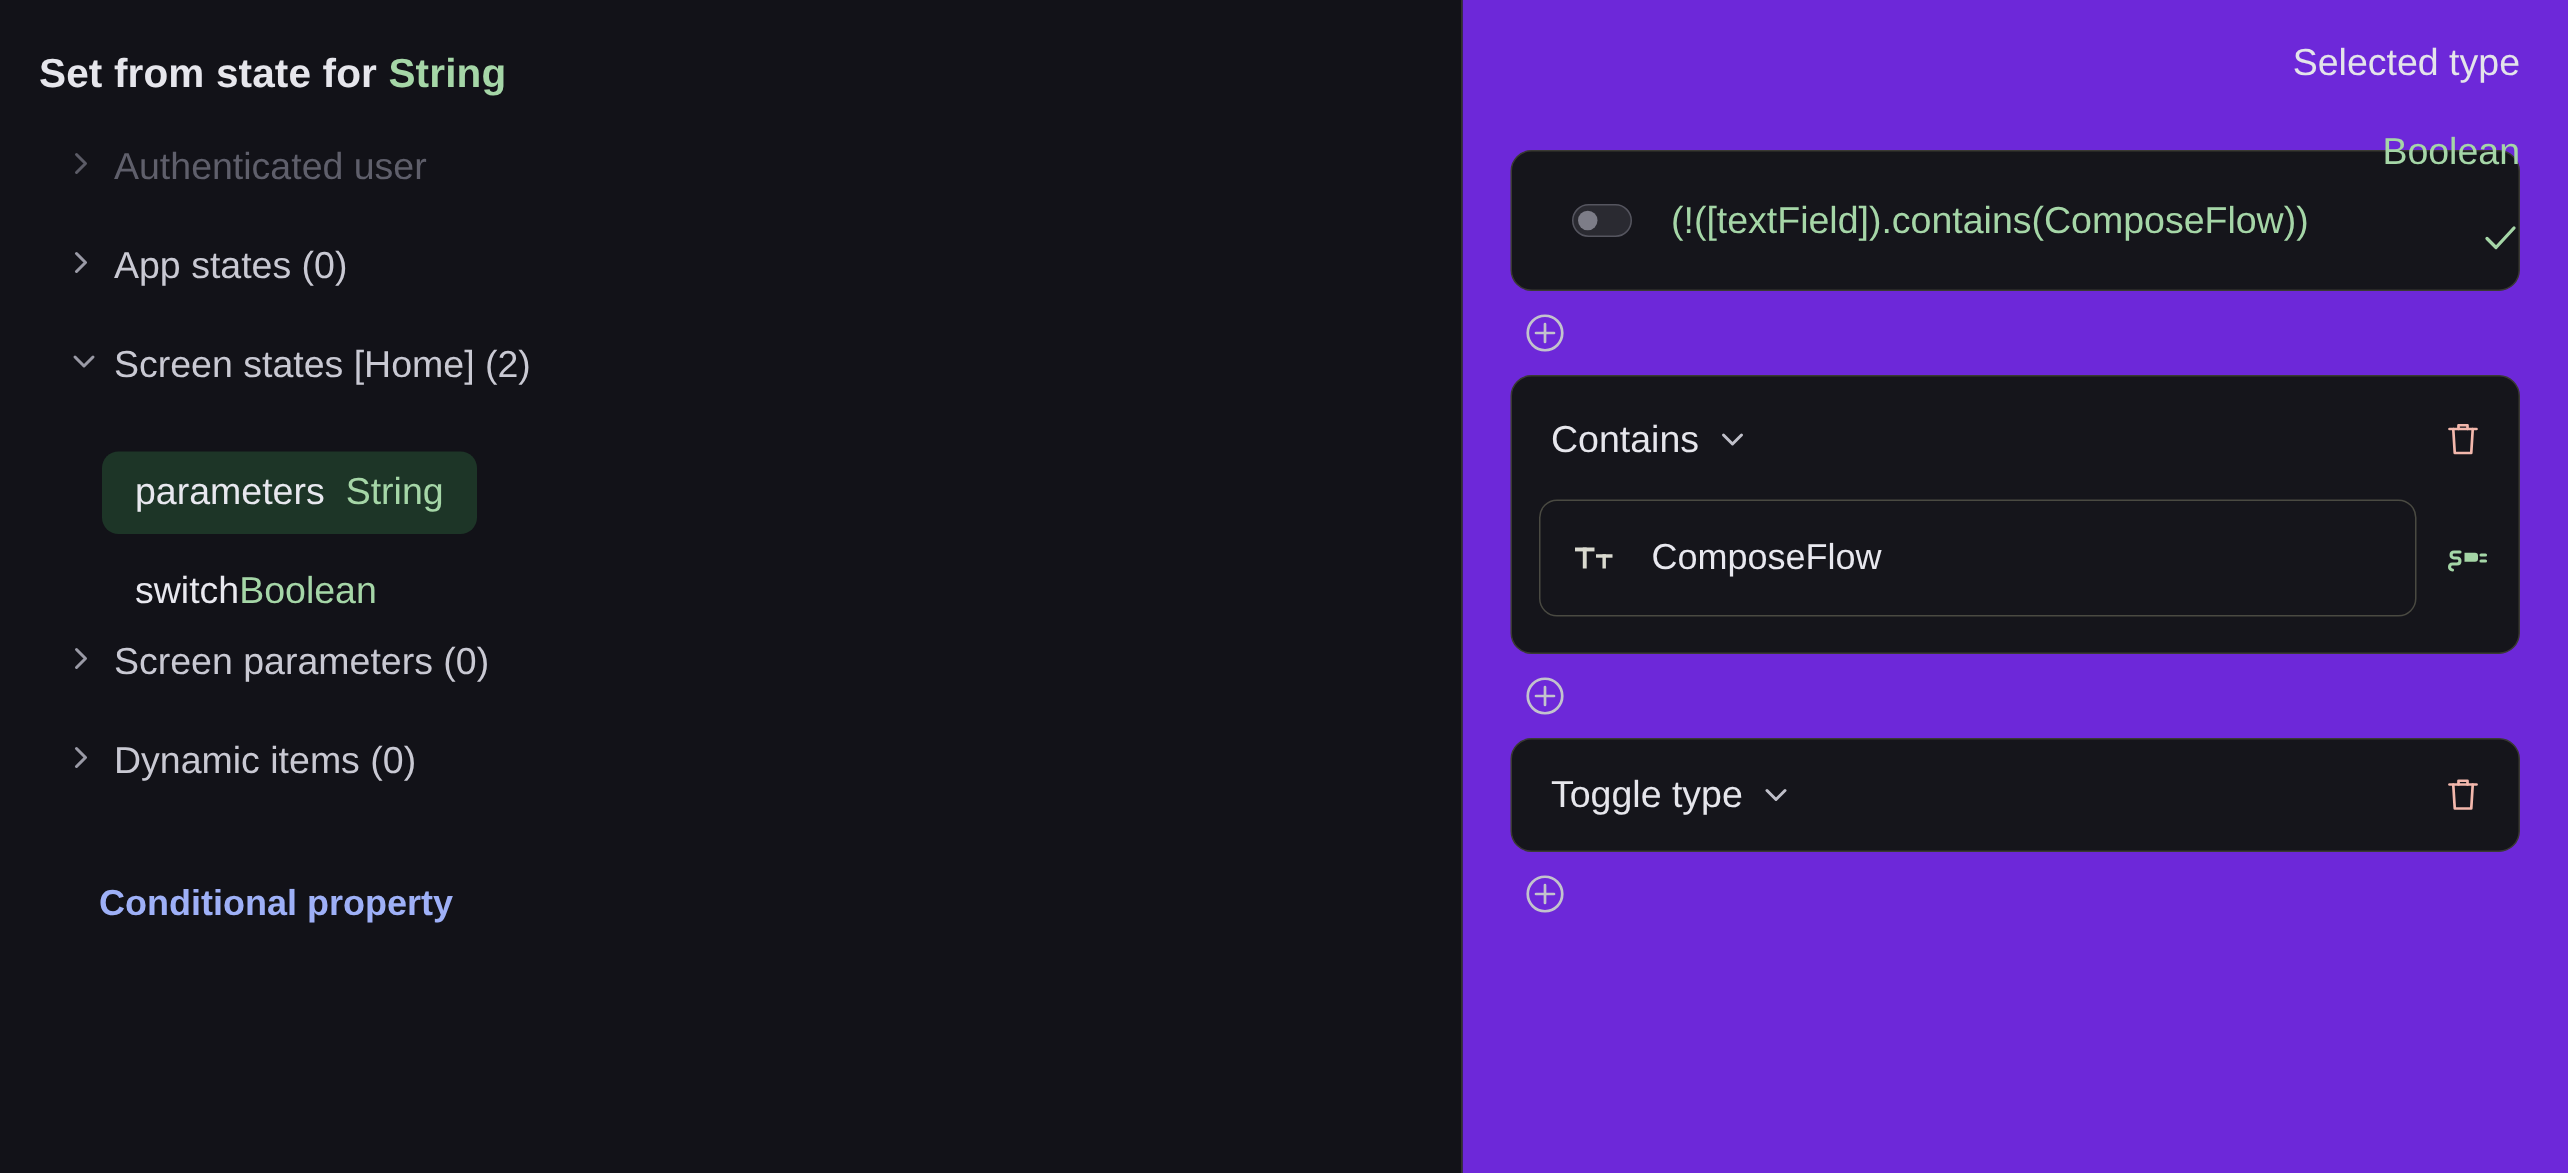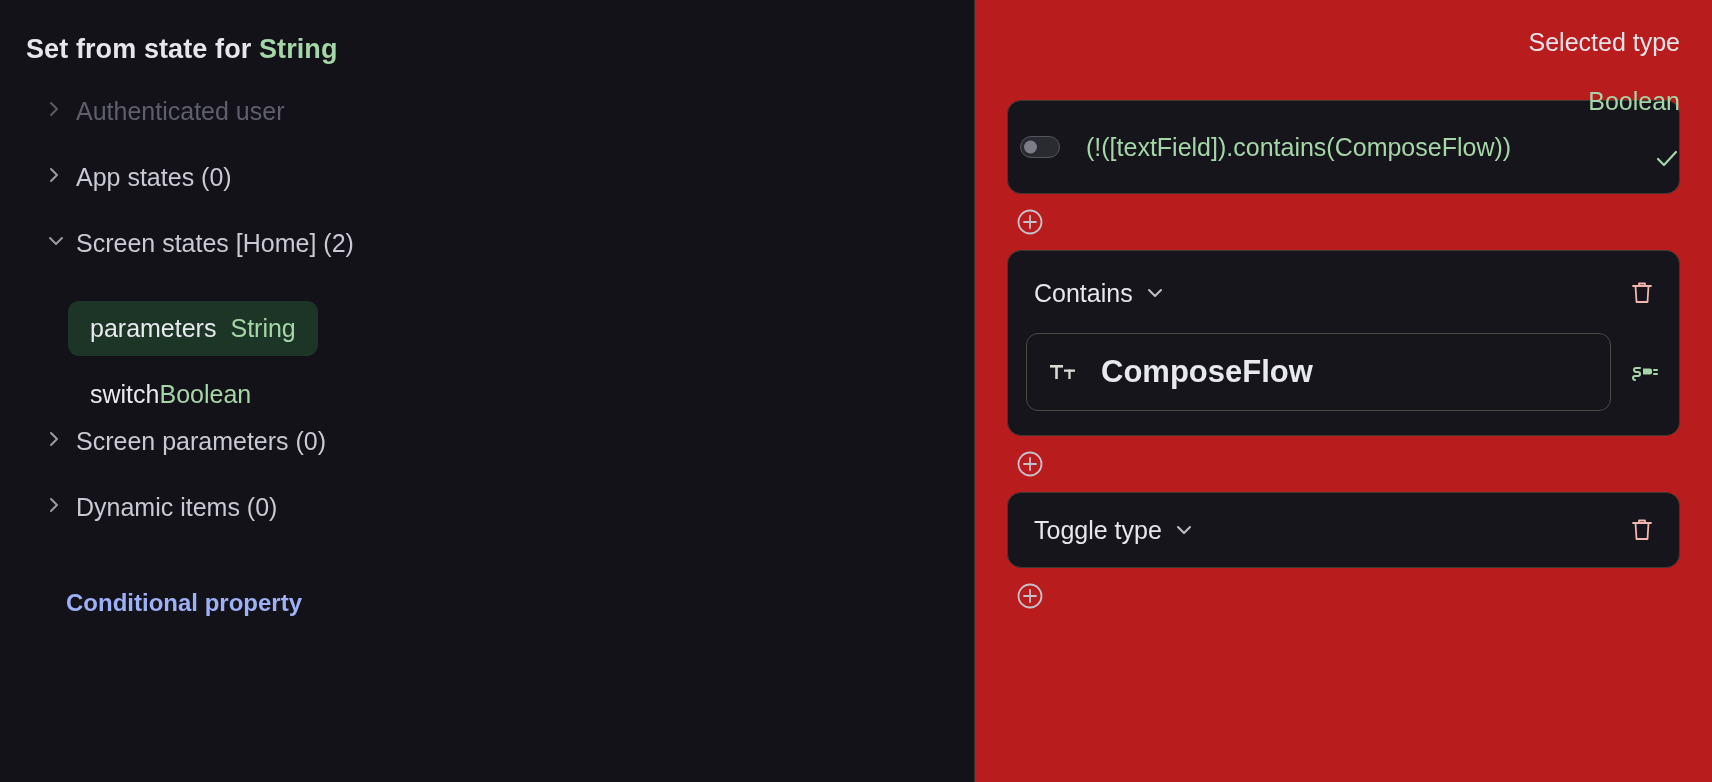--- a/index.html
+++ b/index.html
@@ -9,21 +9,21 @@
     height: 782px;
     background: #0f0f14;
     font-family: "Liberation Sans", sans-serif;
     overflow: hidden;
   }
 
   .screen {
     position: relative;
     width: 1712px;
     height: 782px;
-    background: #b91c1c;
+    background: #6d28d9;
     display: flex;
   }
 
   
   .left-panel {
     width: 975px;
     height: 782px;
     position: relative;
     padding: 34px 0 0 26px;
     background: #121218;
@@ -156,21 +156,21 @@
     align-items: center;
   }
 
   .expr-box {
     height: 94px;
     border: 1px solid #3a3a33;
     border-radius: 14px;
     background: #15151b;
     display: flex;
     align-items: center;
-    padding: 0 12px;
+    padding: 0 40px;
     gap: 26px;
   }
   .toggle-off {
     width: 40px;
     height: 22px;
     border-radius: 11px;
     background: #2a2a31;
     border: 1.5px solid #55555f;
     position: relative;
     flex: 0 0 40px;
@@ -256,24 +256,23 @@
     padding: 0 22px;
   }
   .tt-icon {
     color: #d9d9cf;
     font-size: 20px;
     display: flex;
     align-items: center;
     flex: 0 0 auto;
   }
   .field-value {
-    font-size: 31px;
+    font-size: 24px;
     color: #e8e8ef;
     white-space: nowrap;
-    font-weight: bold;
   }
   .plug-icon {
     color: #a5d6a7;
     width: 34px;
     flex: 0 0 34px;
     display: flex;
     align-items: center;
     justify-content: center;
     cursor: pointer;
   }

